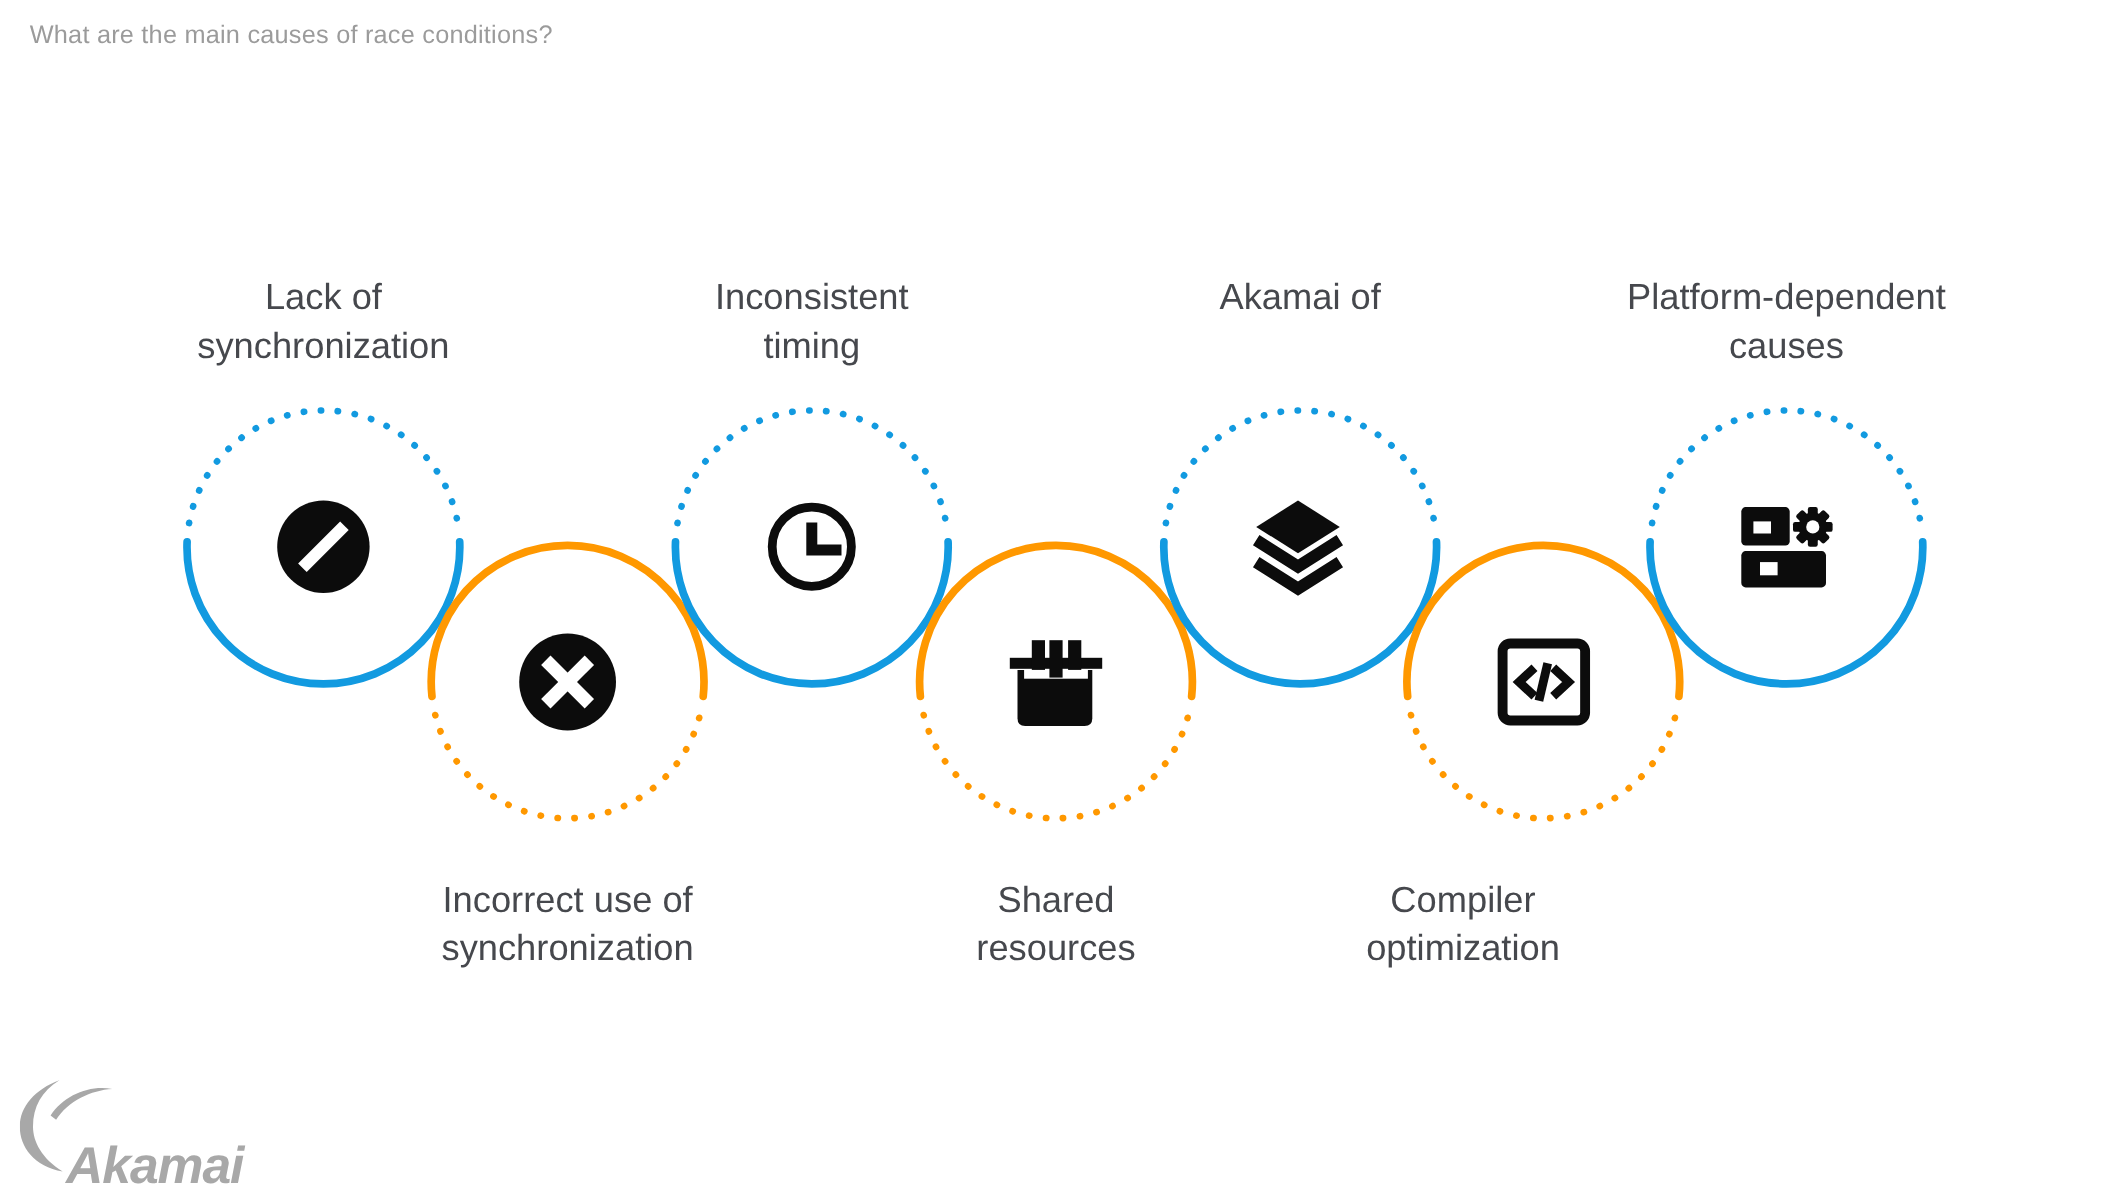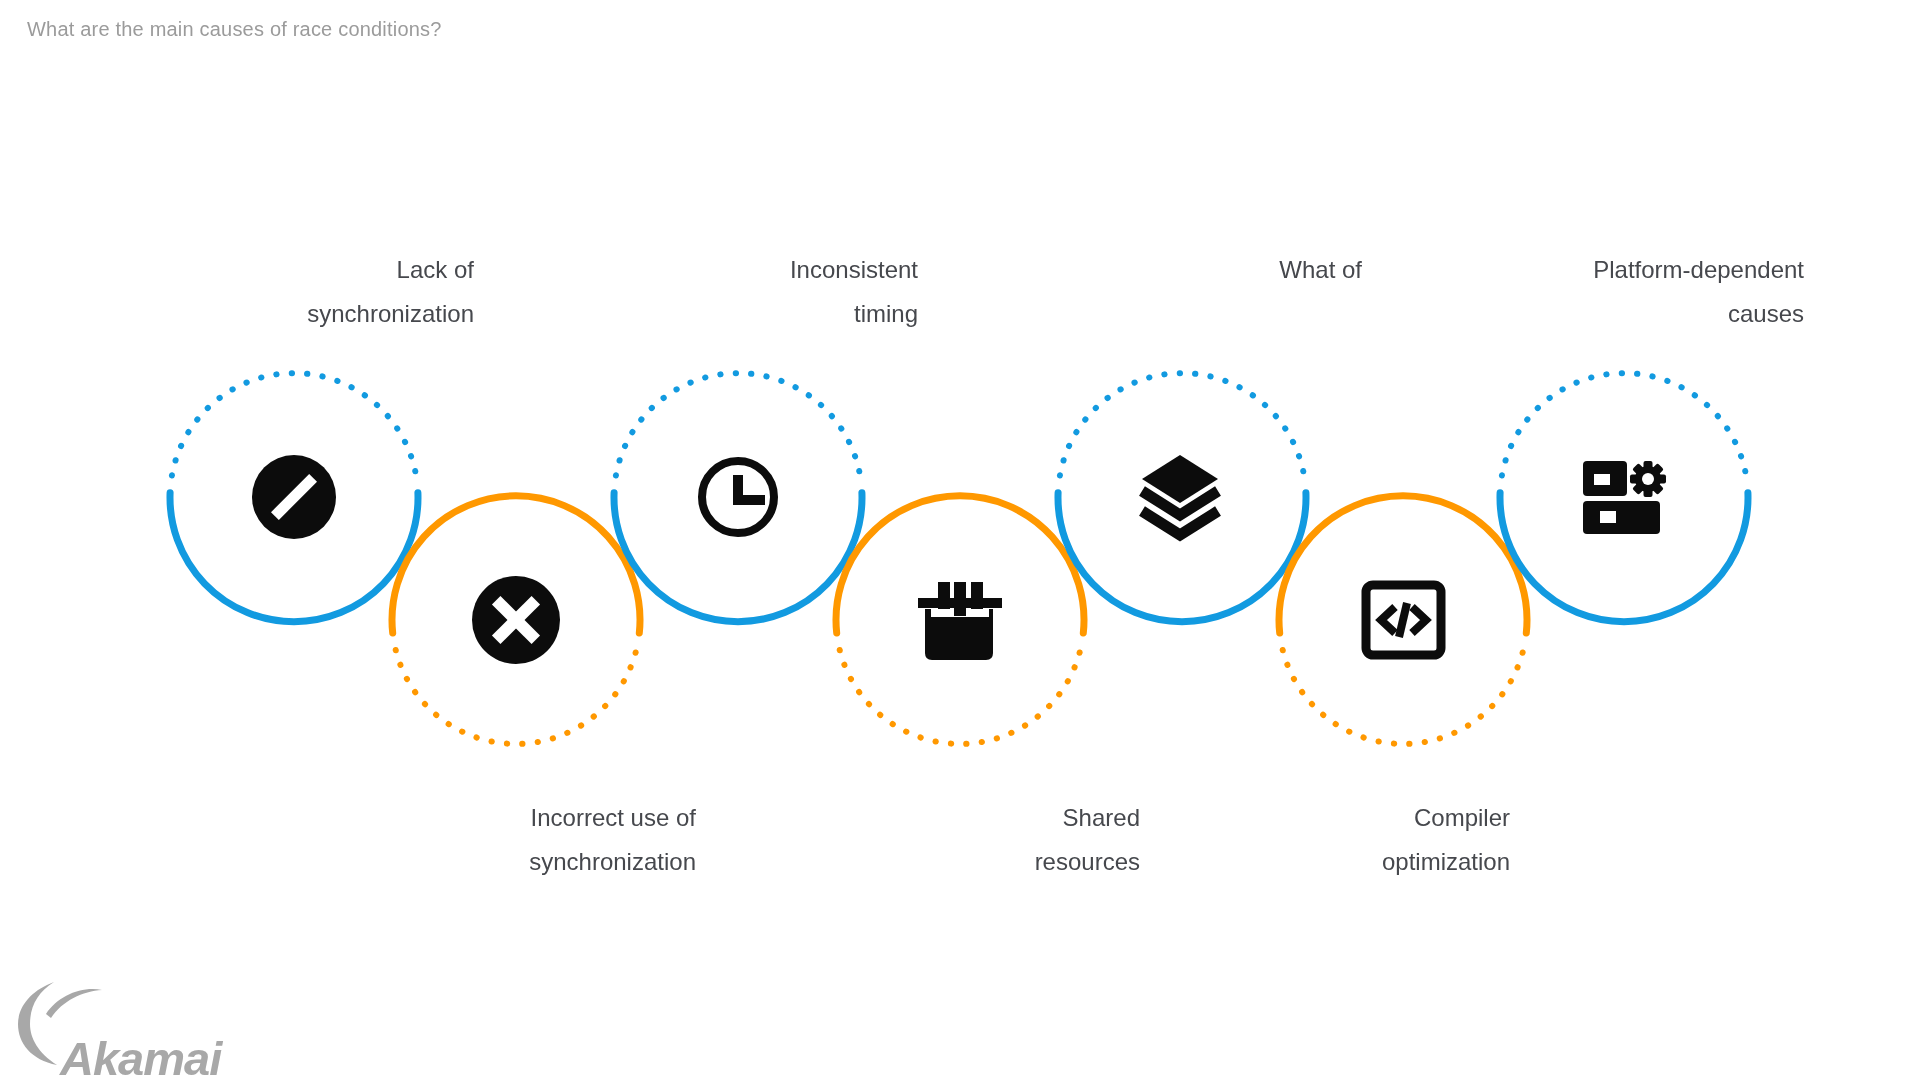--- a/index.html
+++ b/index.html
@@ -2,28 +2,28 @@
 <html><head>
 <meta charset="utf-8">
 <style>
   html,body{margin:0;padding:0;}
   body{
     width:1920px;height:1080px;background:#ffffff;position:relative;overflow:hidden;
     font-family:"Liberation Sans", sans-serif;
   }
   .page-title{
     position:absolute;left:27px;top:18px;
-    font-size:20px;font-weight:500;color:#9b9b9b;letter-spacing:.2px;
+    font-size:23px;font-weight:500;color:#9b9b9b;letter-spacing:.2px;
   }
   .item{position:absolute;}
   .ring{position:absolute;width:280px;height:280px;}
   .icon-svg{position:absolute;width:110px;height:110px;}
   .label{
-    position:absolute;width:360px;text-align:right;
-    font-size:24px;line-height:44px;color:#46484d;font-weight:400;
+    position:absolute;width:360px;text-align:center;
+    font-size:33px;line-height:44px;color:#46484d;font-weight:400;
   }
   .logo{position:absolute;left:18px;top:980px;width:230px;height:95px;}
   .logo-swoosh{position:absolute;left:0;top:0;width:130px;height:95px;}
   .logo-text{
     position:absolute;left:42px;top:24px;
     font-size:47px;font-weight:700;font-style:italic;color:#a8a8a8;letter-spacing:-1px;margin-top:27px;
   }
 </style>
 </head>
 <body>
@@ -90,21 +90,21 @@
     <rect x="11" y="-38" width="12" height="27" fill="#0c0c0c"></rect>
   </svg>
   <div class="label" style="left:780px;top:796px">
     <div>Shared</div>
     <div>resources</div>
   </div>
 </div>
 
 <div class="item">
   <div class="label" style="left:1002px;top:248px">
-    <div>What of</div>
+    <div>Akamai of</div>
   </div>
   <svg class="ring" style="left:1042px;top:357px" viewBox="0 0 280 280">
     <path d="M 17.9 118.5 A 124 124 0 0 1 262.1 118.5" fill="none" stroke="#129ae0" stroke-width="6" stroke-linecap="round" stroke-dasharray="0.3 15.2"></path>
     <path d="M 16.1 135.7 A 124 124 0 1 0 263.9 135.7" fill="none" stroke="#129ae0" stroke-width="7" stroke-linecap="round"></path>
   </svg>
   <svg class="icon-svg" style="left:1127px;top:442px" viewBox="-55 -55 110 110">
     <polygon points="-2,-42 36,-18 -2,6 -40,-18" fill="#0c0c0c"></polygon>
     <path d="M -40 -6 L -2 18 L 36 -6" fill="none" stroke="#0c0c0c" stroke-width="11"></path>
     <path d="M -40 14 L -2 38 L 36 14" fill="none" stroke="#0c0c0c" stroke-width="11"></path>
   </svg>

